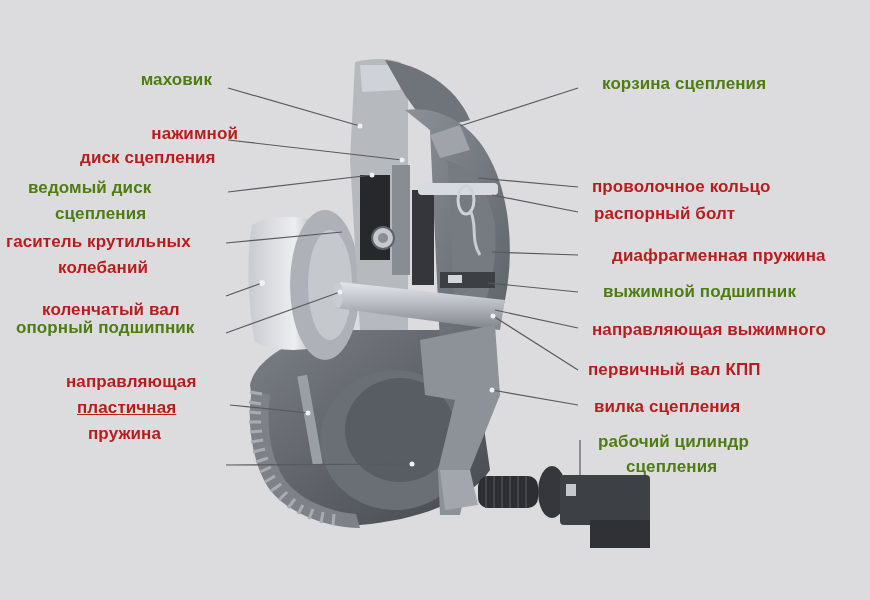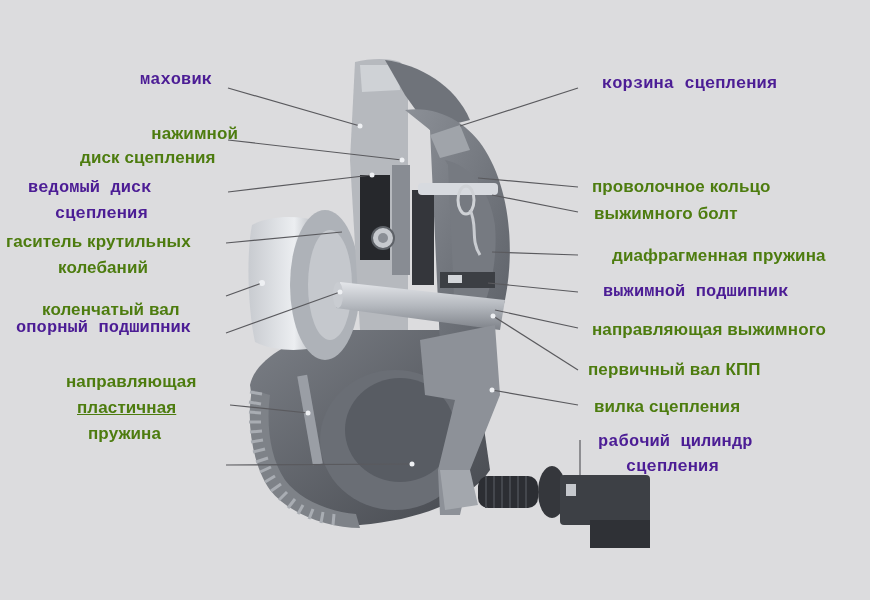--- a/index.html
+++ b/index.html
@@ -8,22 +8,22 @@
       background: #dcdcde;
       font-family: "Liberation Sans", "DejaVu Sans", sans-serif;
     }
     #stage { position: relative; width: 870px; height: 600px; background: #dcdcde; }
     svg.art { position: absolute; left: 0; top: 0; }
     .lbl {
       position: absolute;
       font-size: 17px; font-weight: bold; line-height: 24px;
       white-space: nowrap; letter-spacing: 0.1px;
     }
-    .lbl.black { color: #4d7c0f; }
-    .lbl.blue { color: #4c1d95; font-family: Liberation Mono, monospace; }
+    .lbl.black { color: #b91c1c; }
+    .lbl.blue { color: #4d7c0f; }
     .lbl.right { text-align: right; }
     .lbl span { display: block; }
   </style>
 </head>
 <body>
 
 <div id="stage">
 
   <svg class="art" width="870" height="600" viewBox="0 0 870 600">
     <defs>
@@ -207,21 +207,21 @@
     <span>пружина</span>
   </div>
 
   <div class="lbl blue" style="left:602px; top:72px;">
     <span>корзина сцепления</span>
   </div>
   <div class="lbl black" style="left:592px; top:175px;">
     <span>проволочное кольцо</span>
   </div>
   <div class="lbl black" style="left:594px; top:202px;">
-    <span>выжимного болт</span>
+    <span>распорный болт</span>
   </div>
   <div class="lbl black" style="left:612px; top:244px;text-align:center;">
     <span>диафрагменная пружина</span>
   </div>
   <div class="lbl blue" style="left:603px; top:280px;">
     <span>выжимной подшипник</span>
   </div>
   <div class="lbl black" style="left:592px; top:318px;">
     <span>направляющая выжимного</span>
   </div>

